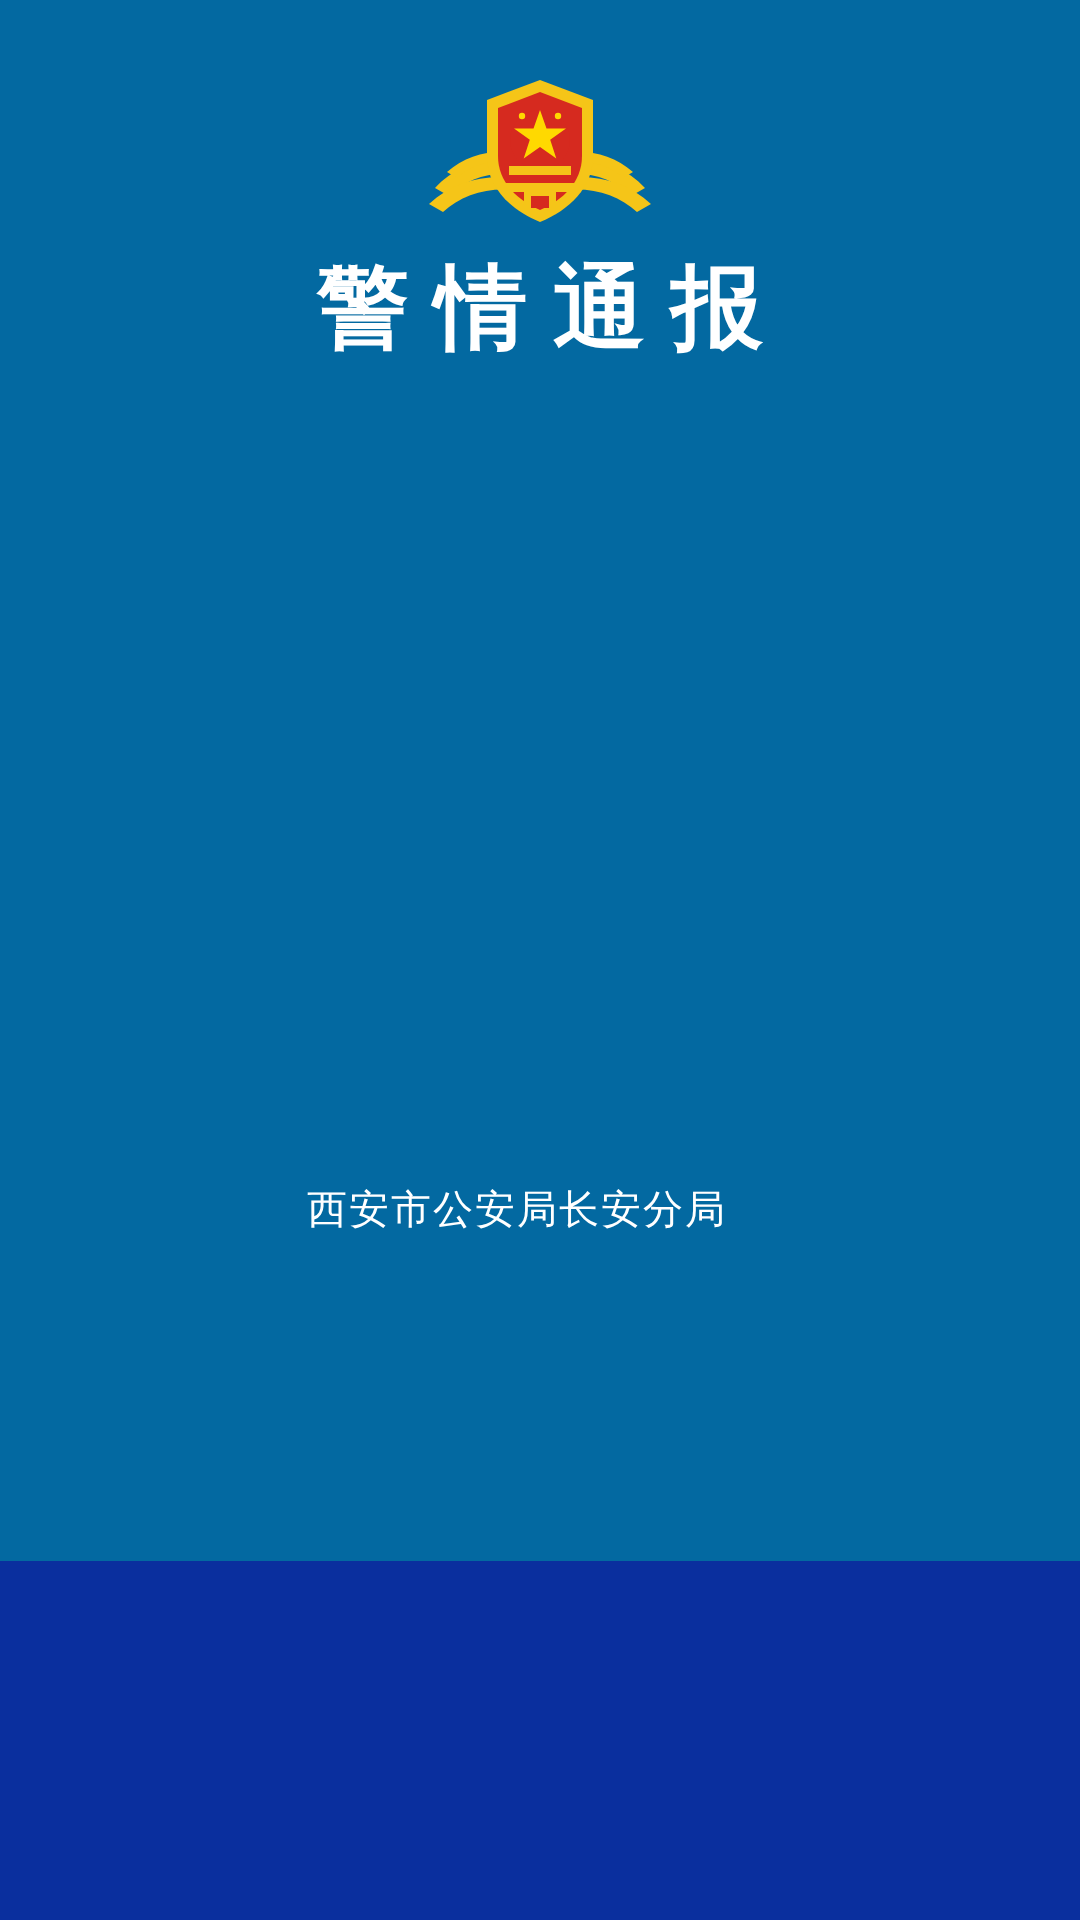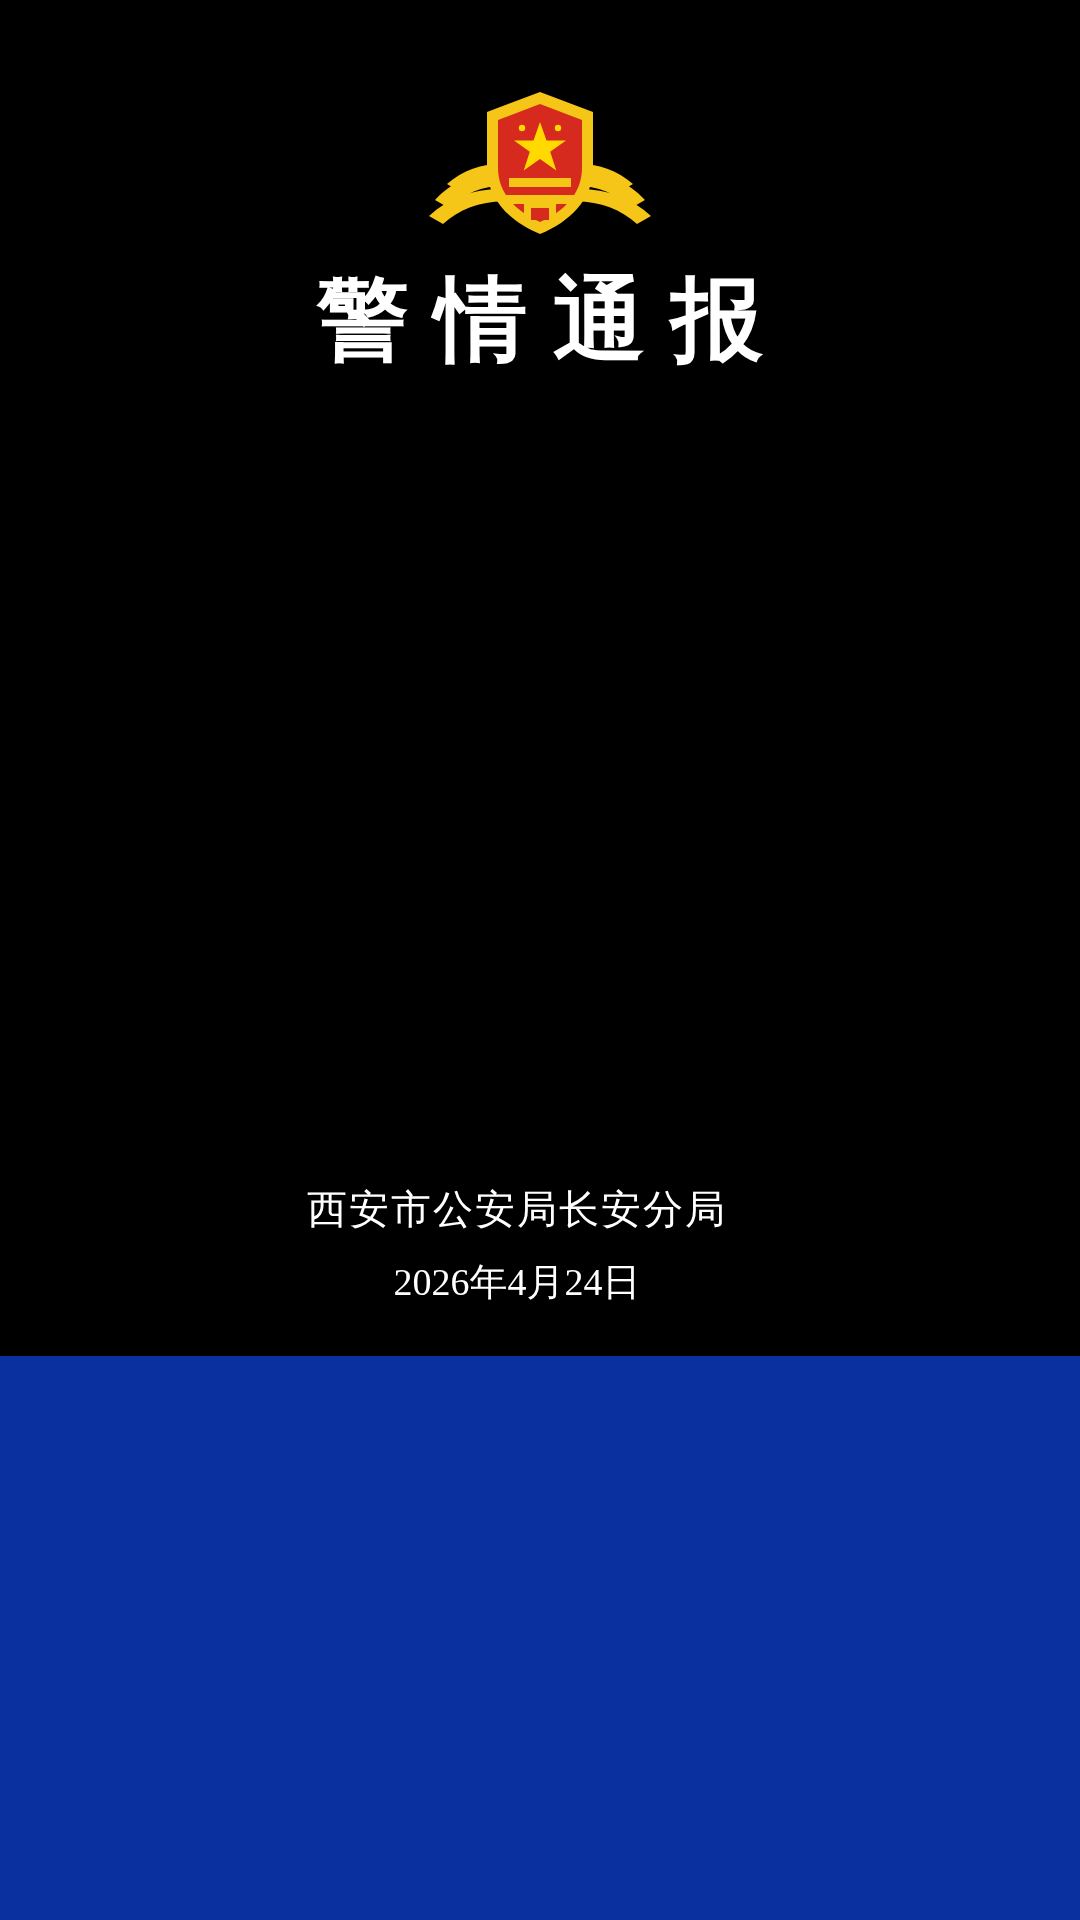--- a/index.html
+++ b/index.html
@@ -10,24 +10,24 @@
   body {
     width: 1080px;
     height: 1920px;
     overflow: hidden;
     font-family: "Liberation Serif", "DejaVu Serif", serif;
     color: #ffffff;
   }
   .poster {
     position: relative;
     width: 1080px;
-    height: 1356px;
-    background: #000000;
+    height: 1561px;
+    background: #0369a1;
     box-sizing: border-box;
-    padding: 16px;
+    padding: 4px;
   }
   
   .emblem-wrap {
     width: 100%;
     display: flex;
     justify-content: center;
     padding-top: 66px;
   }
   .emblem {
     position: relative;
@@ -124,16 +124,15 @@
         <rect x="106" y="126" width="18" height="12" fill="#d62a1f"></rect>
       </svg>
     </div>
   </div>
 
   <div class="title">警情通报</div>
 
 
   <div class="sign-block">
     <div class="sign-org">西安市公安局长安分局</div>
-    <div class="sign-date">2026年4月24日</div>
   </div>
 
 </div>
 
 </body></html>

